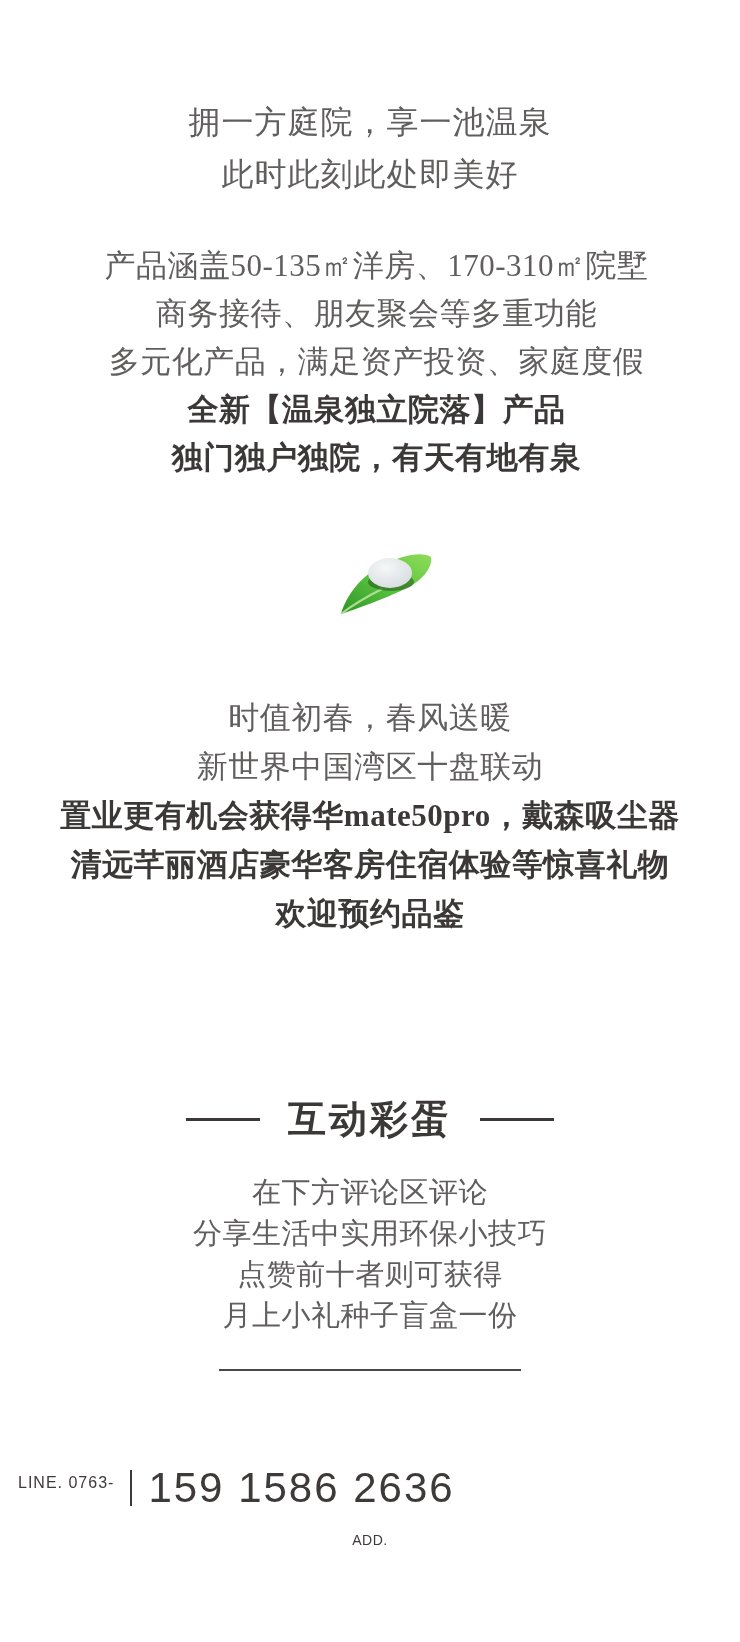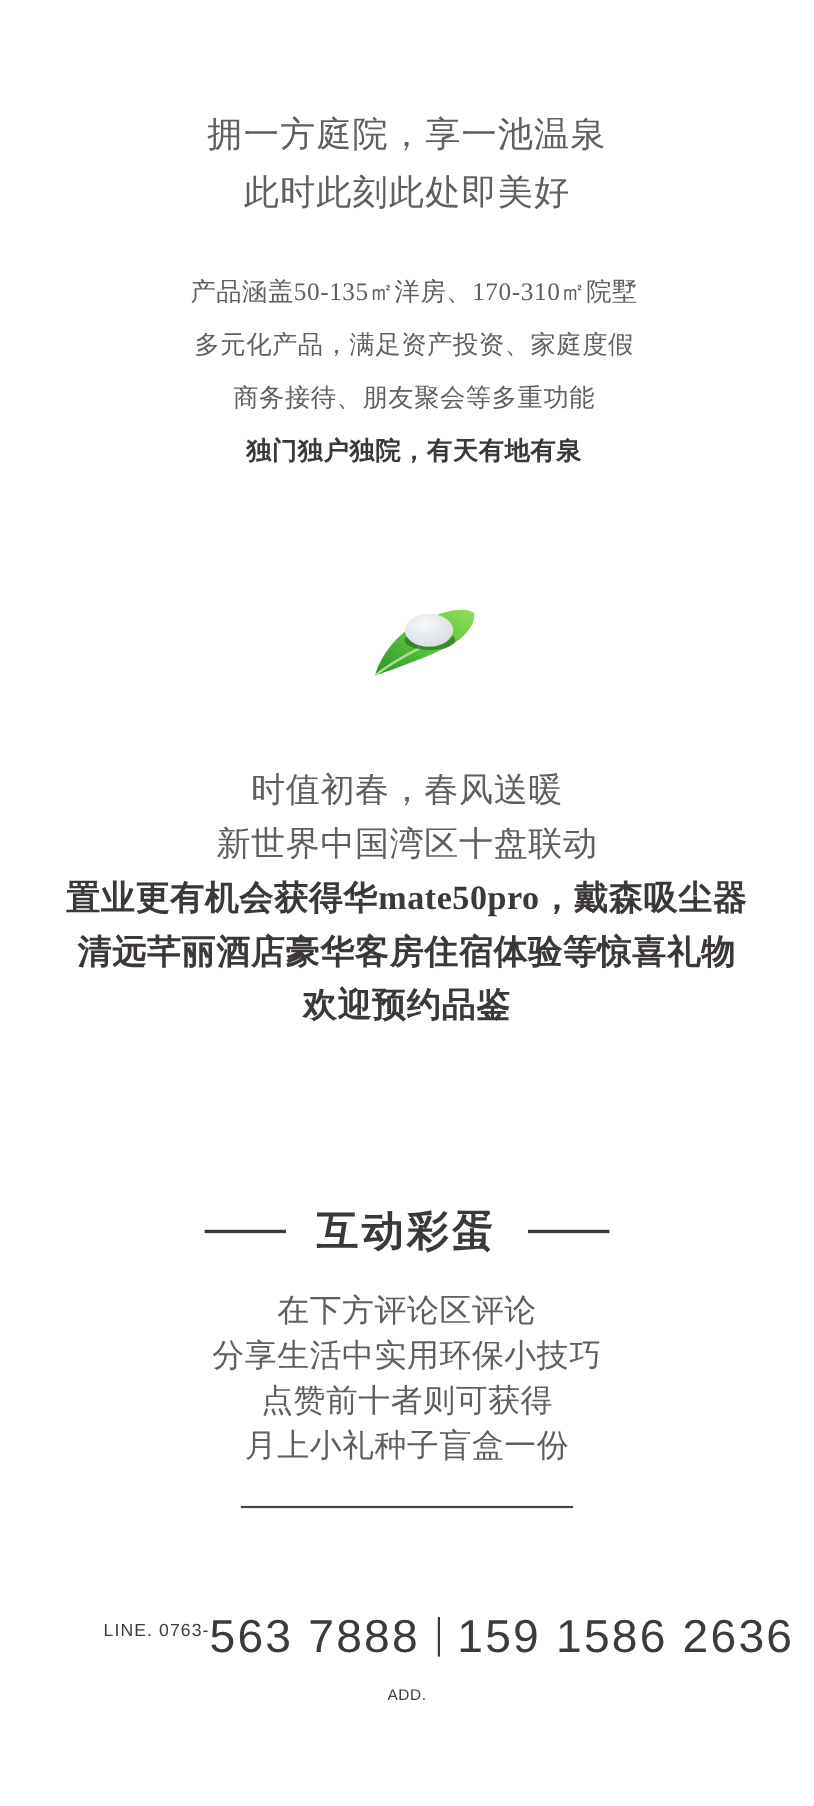--- a/index.html
+++ b/index.html
@@ -14,38 +14,38 @@
   .page{
     position:relative;
     width:704px;height:1642px;
     margin:0 auto;
     background:var(--background);
     overflow:hidden;
     font-family:"Liberation Serif","DejaVu Serif",serif;
   }
   .centered{position:absolute;left:0;width:100%;text-align:center;}
   .intro{top:96px;font-size:32px;line-height:52px;color:var(--body-text);letter-spacing:1px;}
-  .product{top:242px;font-size:23px;line-height:48px;color:var(--body-text);letter-spacing:0.5px;padding-left:13px;}
+  .product{top:242px;font-size:31px;line-height:48px;color:var(--body-text);letter-spacing:0.5px;padding-left:13px;}
   .promo{top:693px;font-size:31px;line-height:49px;color:var(--body-text);letter-spacing:0.5px;}
   .bold-line{font-weight:bold;color:var(--bold-text);}
   .leaf-wrap{position:absolute;left:316px;top:536px;width:104px;height:84px;}
   .egg-title-row{
     position:absolute;top:1094px;left:0;width:100%;
     display:flex;align-items:center;justify-content:center;
     font-size:38px;font-weight:bold;color:var(--bold-text);letter-spacing:3px;gap:14px;
   }
   .egg-dash{width:74px;height:3px;background:var(--bold-text);margin:0 14px;}
   .egg-lines{top:1172px;font-size:29px;line-height:41px;color:var(--body-text);letter-spacing:0.5px;}
   .divider{
     position:absolute;top:1369px;left:50%;transform:translateX(-50%);
     width:302px;height:0;border-top:2px solid var(--divider);
   }
   .footer-phone{
     position:absolute;top:1466px;left:0;width:100%;
-    display:flex;justify-content:flex-end;align-items:flex-start;
+    display:flex;justify-content:flex-start;align-items:flex-start;
     font-family:"Liberation Sans","DejaVu Sans",sans-serif;
     color:var(--footer-text);
   }
   .footer-phone .small-label{font-size:16px;letter-spacing:1px;margin-top:8px;}
   .footer-phone .big-number{font-size:42px;line-height:44px;letter-spacing:2px;font-weight:400;}
   .phone-sep{
     width:2px;height:36px;background:var(--footer-text);
     margin:4px 16px 0 16px;
   }
   .footer-addr{
@@ -62,22 +62,23 @@
 
 <div class="page">
 
   <div class="centered intro">
     <div>拥一方庭院，享一池温泉</div>
     <div>此时此刻此处即美好</div>
   </div>
 
   <div class="centered product">
     <div>产品涵盖50-135㎡洋房、170-310㎡院墅</div>
+    <div>商务接待、朋友聚会等多重功能</div>
     <div>多元化产品，满足资产投资、家庭度假</div>
-    <div>商务接待、朋友聚会等多重功能</div>
+    <div class="bold-line">全新【温泉独立院落】产品</div>
     <div class="bold-line">独门独户独院，有天有地有泉</div>
   </div>
 
   <div class="leaf-wrap">
     <svg width="104" height="84" viewBox="0 0 104 84" aria-hidden="true">
       <defs>
         <linearGradient id="leafg" x1="0" y1="1" x2="1" y2="0">
           <stop offset="0" stop-color="#2f9426"></stop>
           <stop offset="0.45" stop-color="#55bf3d"></stop>
           <stop offset="1" stop-color="#8fdd58"></stop>
@@ -113,21 +114,20 @@
     <div>在下方评论区评论</div>
     <div>分享生活中实用环保小技巧</div>
     <div>点赞前十者则可获得</div>
     <div>月上小礼种子盲盒一份</div>
   </div>
 
   <div class="divider"></div>
 
   <div class="footer-phone">
     <span class="small-label"><span>LINE.</span>&nbsp;<span>0763-</span></span>
-    <span class="big-number">563 7888</span>
     <span class="phone-sep"></span>
     <span class="big-number">159 1586 2636</span>
   </div>
 
   <div class="footer-addr">
     <span class="small-label">ADD.</span>
   </div>
 
 </div>
 

